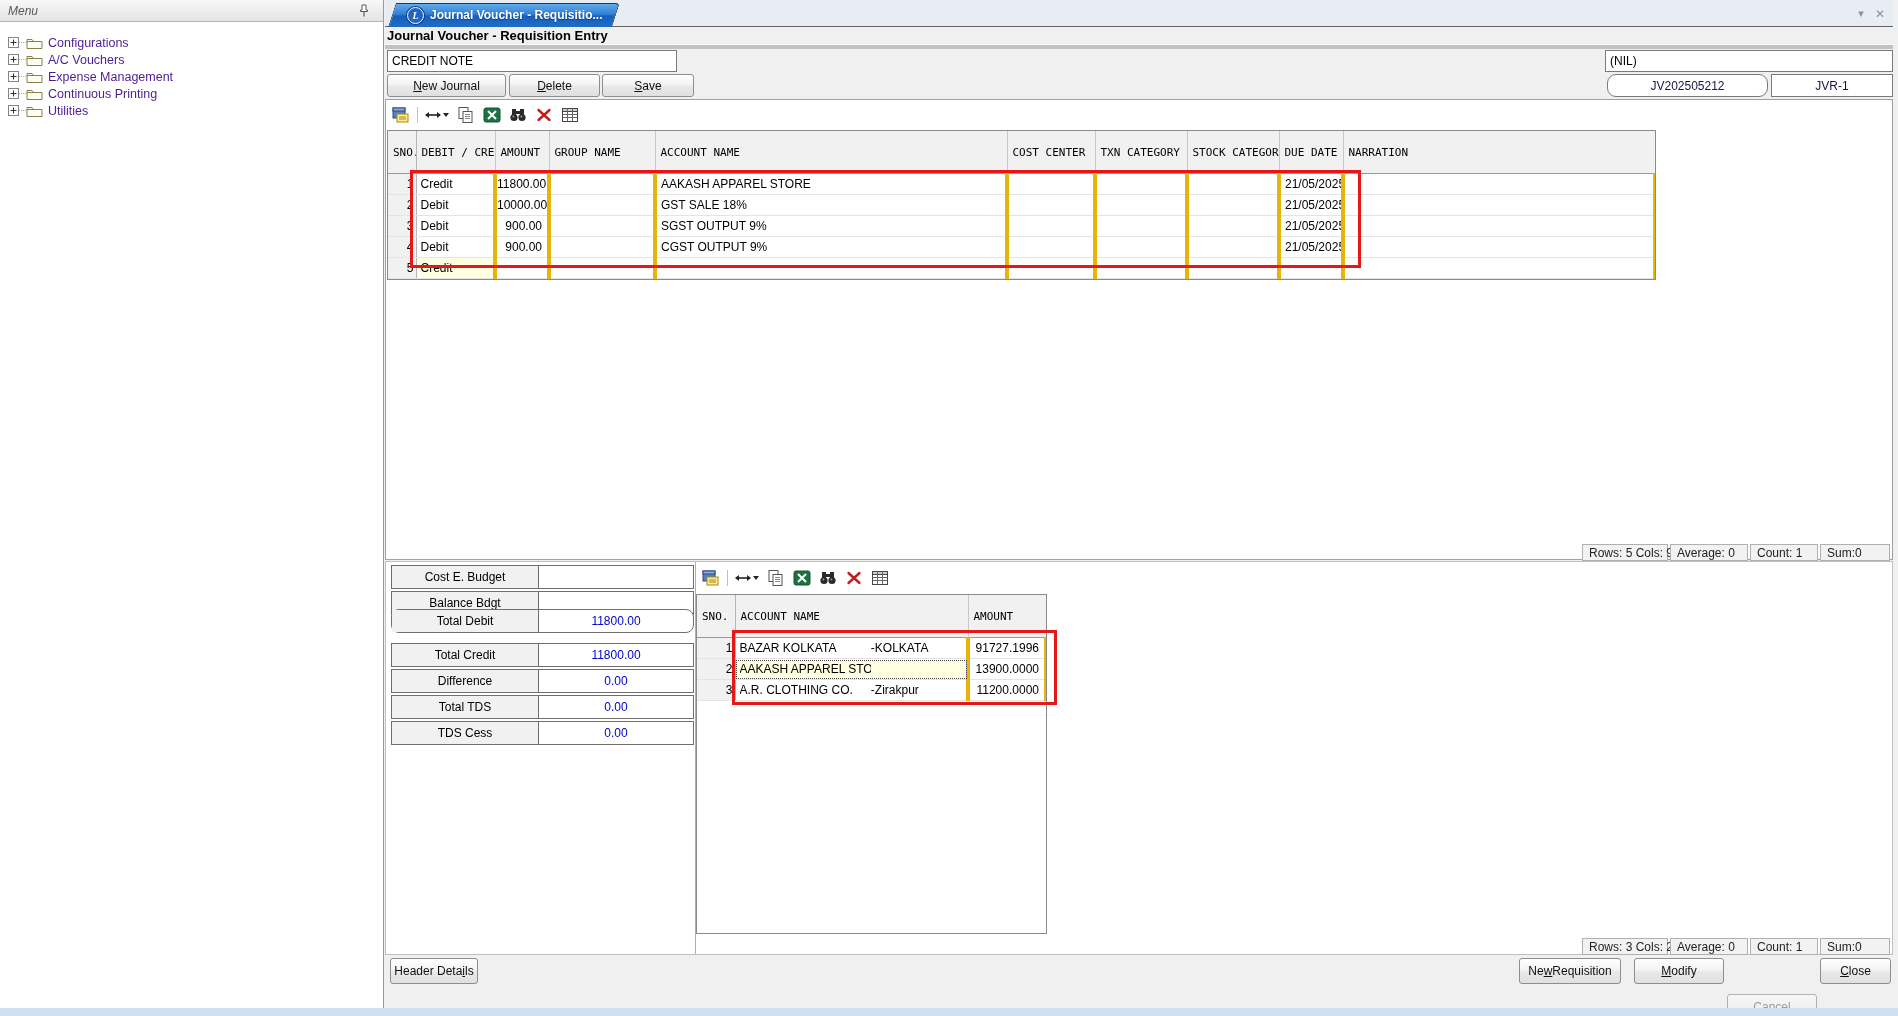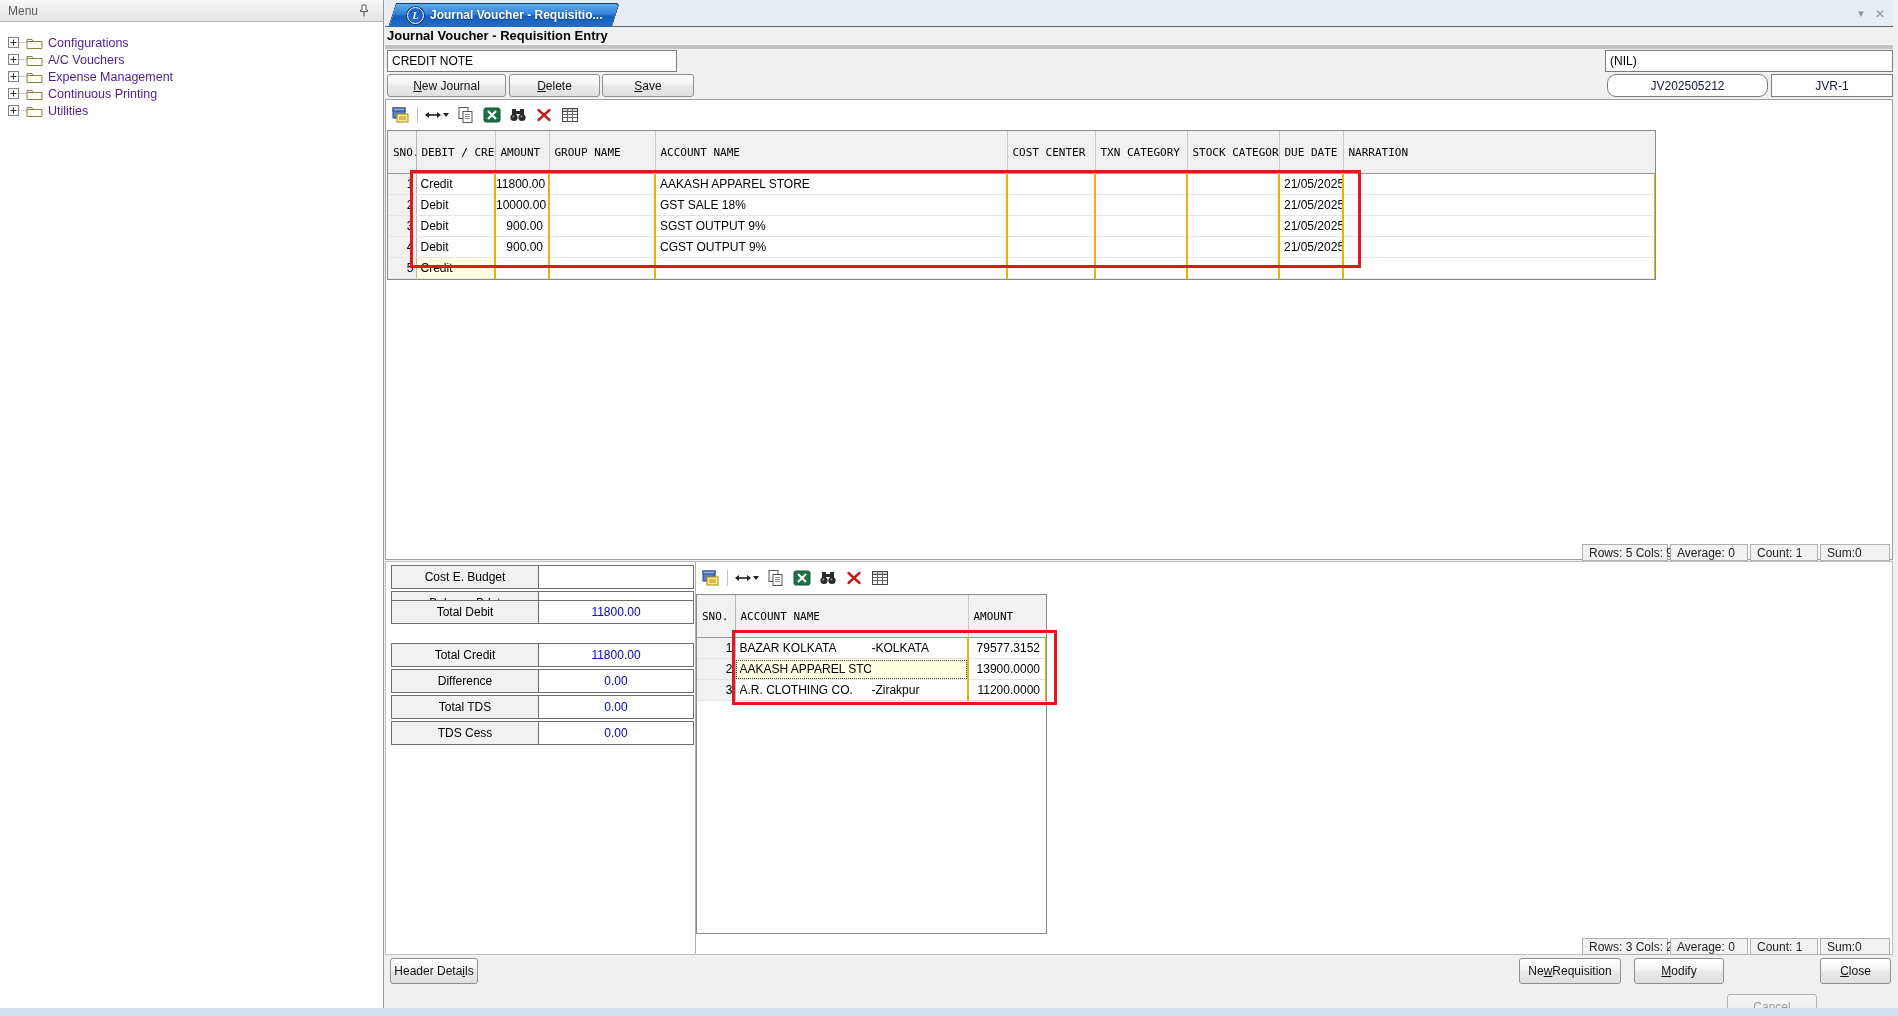--- a/index.html
+++ b/index.html
@@ -3,21 +3,21 @@
 <meta charset="utf-8">
 <style>
   html,body{margin:0;padding:0;background:#d4d4d4;}
   #screen{position:relative;width:1898px;height:1016px;background:#f0f0f0;overflow:hidden;
           font-family:"Liberation Sans",sans-serif;-webkit-font-smoothing:antialiased;}
   
   .menu-panel{position:absolute;left:0;top:0;width:384px;height:1008px;background:#fff;
               border-right:1px solid #9a9a9a;box-sizing:border-box;}
   .menu-head{position:absolute;left:0;top:0;width:100%;height:22px;
              background:linear-gradient(#f8f8f8,#e4e4e4);border-bottom:1px solid #b5b5b5;
-             box-sizing:border-box;display:flex;align-items:center;}
+             box-sizing:border-box;display:flex;align-items:center;font-style:italic;}
   .menu-title{font-size:12px;color:#5a5a5a;padding-left:8px;flex:1;}
   .pin{width:14px;height:14px;margin-right:12px;cursor:pointer;}
   .tree{position:absolute;left:0;top:34px;width:100%;}
   .titem{display:flex;align-items:center;height:17px;padding-left:8px;cursor:pointer;}
   .expander{width:11px;height:11px;flex:0 0 11px;}
   .tconn{width:7px;border-top:1px dotted #a8a8a8;height:0;}
   .tfolder{width:17px;height:14px;margin-right:5px;}
   .tlabel{font-size:12.5px;color:#4c1d95;}
   
   .main{position:absolute;left:385px;top:0;width:1513px;height:1008px;}
@@ -59,21 +59,21 @@
   
   .tbar{position:absolute;display:flex;align-items:center;gap:6px;height:22px;}
   .tico{width:20px;height:18px;display:flex;align-items:center;justify-content:center;cursor:pointer;}
   .tsep{width:1px;height:16px;background:#c0c0c0;}
   
   .gwrap{position:absolute;background:#fff;border:1px solid #8a8a8a;box-sizing:border-box;overflow:hidden;}
   table.grid{border-collapse:collapse;table-layout:fixed;}
   table.grid th{background:#f1f1f1;border-right:1px solid #c8c8c8;border-bottom:1px solid #9a9a9a;
        font:11px "DejaVu Sans Mono",monospace;font-weight:500;color:#000;text-align:left;
        padding:0 0 0 5px;height:42px;overflow:hidden;white-space:nowrap;}
-  table.grid td{border-right:2px solid #eab308;border-bottom:1px solid #e4e4e4;height:20px;
+  table.grid td{border-right:4px solid #eab308;border-bottom:1px solid #e4e4e4;height:20px;
        font-size:12px;color:#000;padding:0 0 0 4px;overflow:hidden;white-space:nowrap;}
   table.grid td.rh{background:#f1f1f1;border-right:1px solid #b5b5b5;text-align:right;padding:0 2px 0 0;}
   table.grid th.rh{border-right:1px solid #b5b5b5;}
   table.grid td.num{text-align:right;padding:0 5px 0 0;}
   td.ysel{background:#ffffe1;}
   td.fsel{background:#ffffe1;outline:1px dotted #444;outline-offset:-2px;}
   .acct{display:flex;align-items:center;width:100%;}
   .acct .nm{flex:0 0 58%;overflow:hidden;white-space:nowrap;}
   .acct .ct{flex:1;overflow:hidden;white-space:nowrap;}
   
@@ -363,21 +363,21 @@
 
       <div>
         <div class="sumrow" style="top:3px;">
             <div class="sumlab">Cost E. Budget</div>
             <div class="sumval"></div>
           </div>
         <div class="sumrow" style="top:29px;">
             <div class="sumlab">Balance Bdgt</div>
             <div class="sumval"></div>
           </div>
-        <div class="sumrow" style="top:38px;">
+        <div class="sumrow" style="top:47px;border-radius:8px;">
             <div class="sumlab">Total Debit</div>
             <div class="sumval">11800.00</div>
           </div>
         <div class="sumrow" style="top:81px;">
             <div class="sumlab">Total Credit</div>
             <div class="sumval">11800.00</div>
           </div>
         <div class="sumrow" style="top:107px;">
             <div class="sumlab">Difference</div>
             <div class="sumval">0.00</div>
@@ -466,21 +466,21 @@
           <th>AMOUNT</th>
         </tr>
         <tr>
           <td class="rh">1</td>
           <td>
                 <div class="acct">
                   <span class="nm">BAZAR KOLKATA</span>
                   <span class="ct">-KOLKATA</span>
                 </div>
               </td>
-          <td class="num">79577.3152</td>
+          <td class="num">91727.1996</td>
         </tr>
         <tr>
           <td class="rh">2</td>
           <td class="fsel">
                 <div class="acct">
                   <span class="nm">AAKASH APPAREL STORE</span>
                   <span class="ct"></span>
                 </div>
               </td>
           <td class="num">13900.0000</td>

